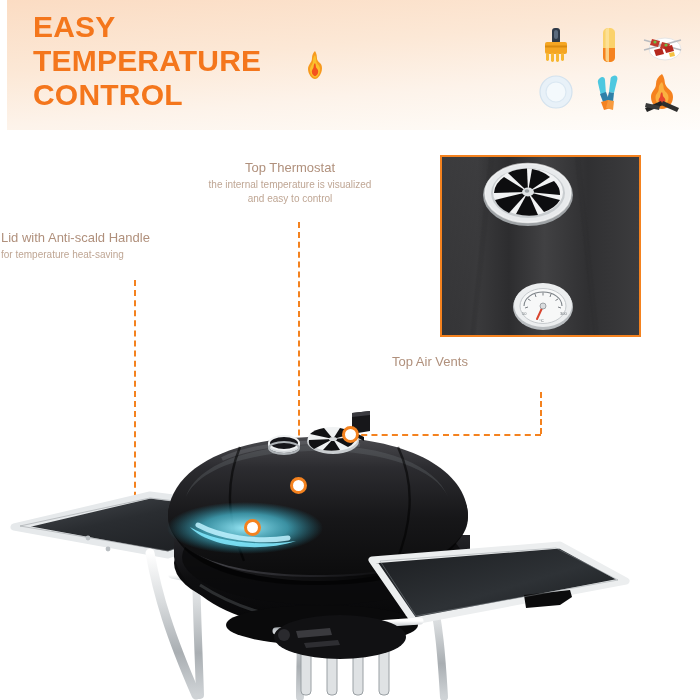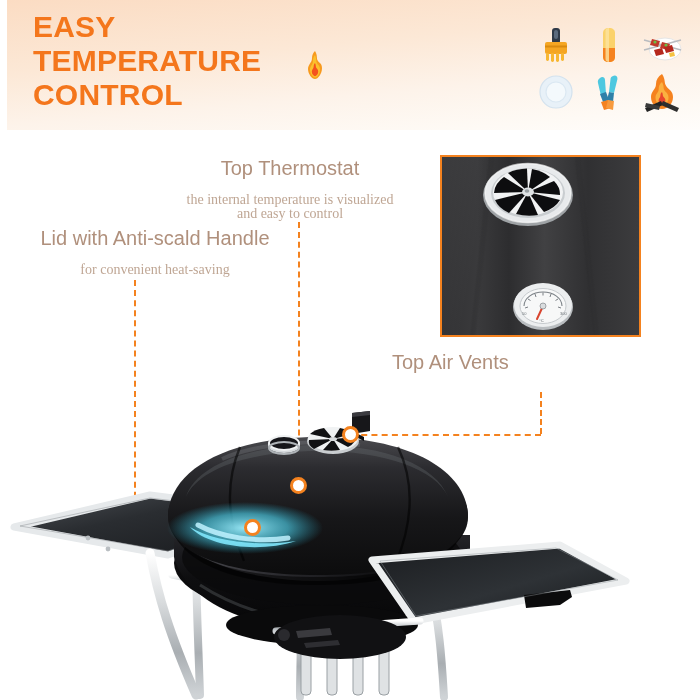--- a/index.html
+++ b/index.html
@@ -26,28 +26,28 @@
   
   .icons{ position:absolute; left:525px; top:26px; width:160px; height:88px; }
   .ic{ position:absolute; width:44px; height:40px; }
   .ic svg{ width:100%; height:100%; display:block; }
   .ic-r0{ top:0; } .ic-r1{ top:46px; }
   .ic-c0{ left:2px; } .ic-c1{ left:55px; } .ic-c2{ left:108px; }
 
   
   .callout{ position:absolute; color:#a98f7d; }
   .callout .c-title{
-    font-size:20px; line-height:20px; color:#b0907c; white-space:nowrap;
+    font-size:13px; line-height:20px; color:#b0907c; white-space:nowrap;
   }
   .callout .c-sub{
-    font-size:14px; line-height:14px; color:#bfa characterized; color:#bfa694;
-    margin-top:15px; white-space:pre-line;font-family:Liberation Serif, serif;
+    font-size:10px; line-height:14px; color:#bfa characterized; color:#bfa694;
+    margin-top:0; white-space:pre-line;
   }
   .co-therm{ left:150px; top:158px; width:280px; text-align:center; }
-  .co-lid  { left:20px;   top:228px; width:270px; text-align:center; }
+  .co-lid  { left:1px;   top:228px; width:270px; text-align:left; }
   .co-vent { left:392px; top:352px; width:306px; text-align:left; }
 
   
   .dash-v{ position:absolute; width:0; border-left:2px dashed #f4821f; }
   .dash-h{ position:absolute; height:0; border-top:2px dashed #f4821f; }
 
   .dot{
     position:absolute; width:17px; height:17px; border-radius:50%;
     background:#ffffff; border:3.5px solid #f4821f; z-index:40;
   }
@@ -184,21 +184,21 @@
 <div class="dash-h" style="left:351px; top:434px; width:190px;"></div>
 
 <div class="callout co-therm">
   <div class="c-title">Top Thermostat</div>
   <div class="c-sub">the internal temperature is visualized
 and easy to control</div>
 </div>
 
 <div class="callout co-lid">
   <div class="c-title">Lid with Anti-scald Handle</div>
-  <div class="c-sub">for convenient heat-saving</div>
+  <div class="c-sub">for temperature heat-saving</div>
 </div>
 
 <div class="callout co-vent">
   <div class="c-title">Top Air Vents</div>
 </div>
 
 <div class="inset">
   <div class="inset-bg"></div>
   <div class="inset-seam" style="left:30px; transform:rotate(6deg);"></div>
   <div class="inset-seam" style="left:152px; transform:rotate(-6deg);"></div>

